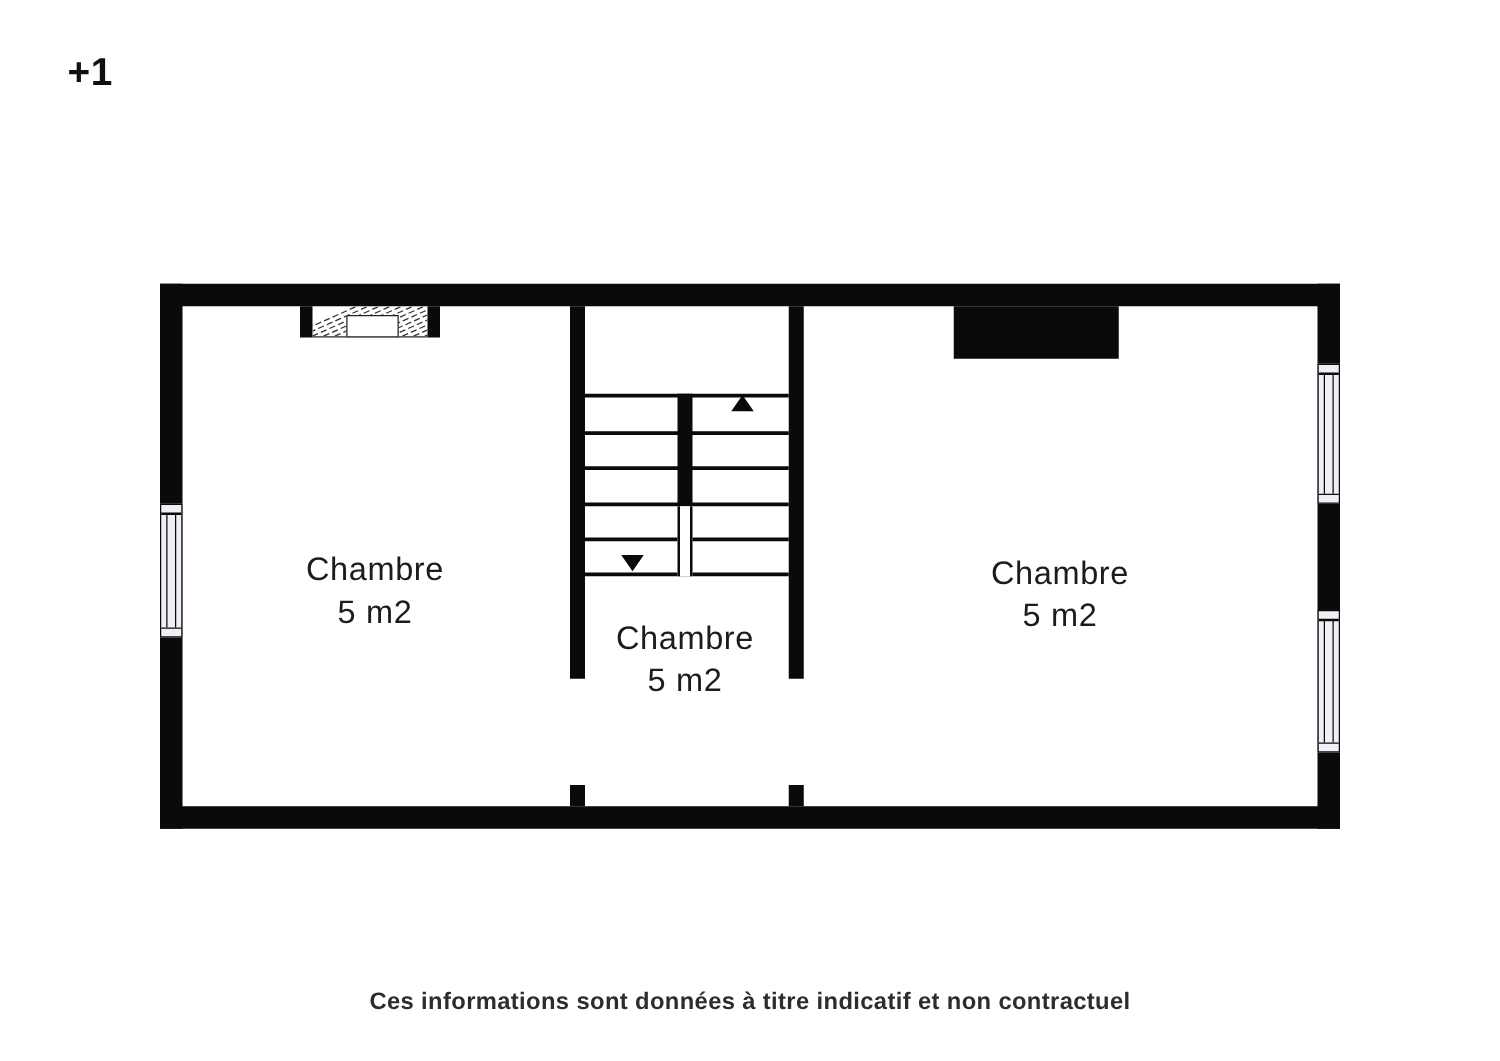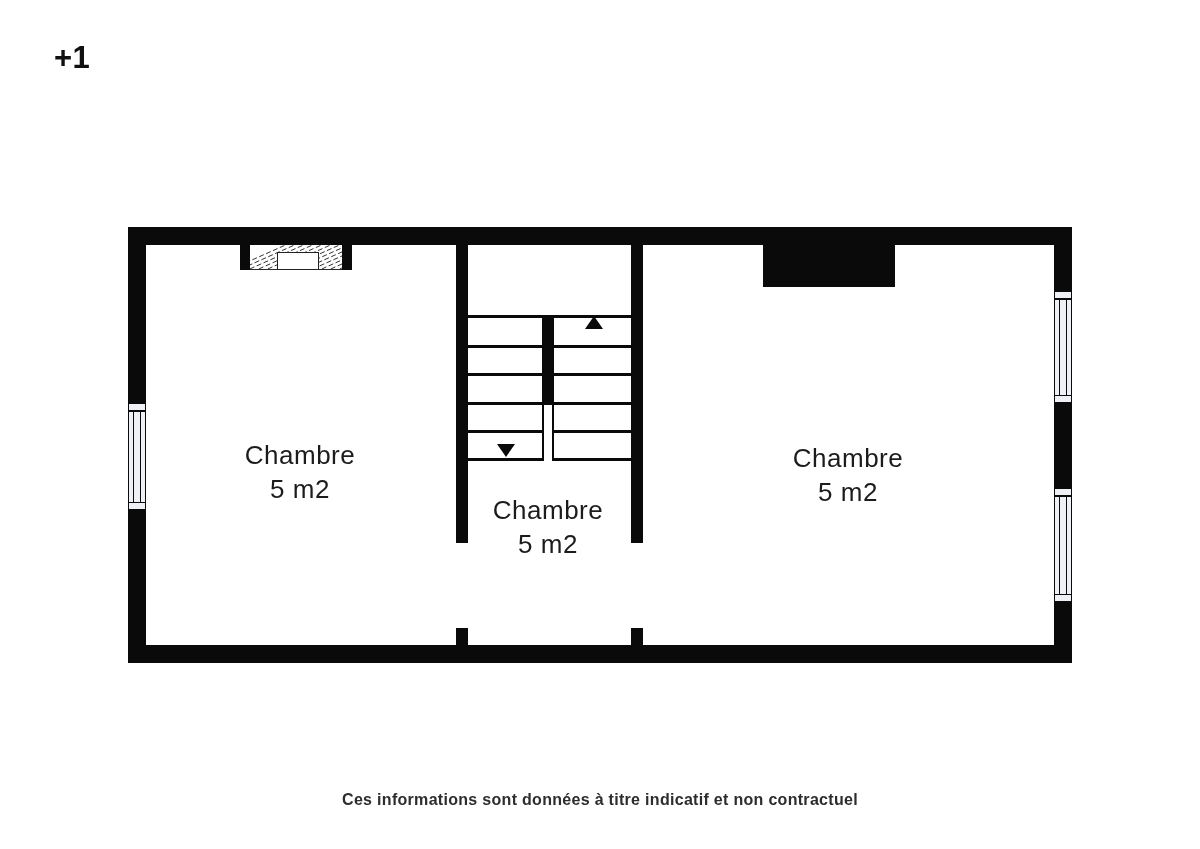--- a/index.html
+++ b/index.html
@@ -119,21 +119,21 @@
   }
   .label-chambre-11 { left: 172px; top: 211px; }
   .label-couloir    { left: 420px; top: 266px; }
   .label-chambre-15 { left: 720px; top: 214px; }
 
   .disclaimer {
     position: absolute;
     left: 0; right: 0;
     top: 791px;
     text-align: center;
-    font-size: 16px;
+    font-size: 19px;
     font-weight: 600;
     color: #2d2d2d;
     letter-spacing: 0.3px;
   }
 </style>
 </head>
 <body>
 
 <div class="canvas">
 

